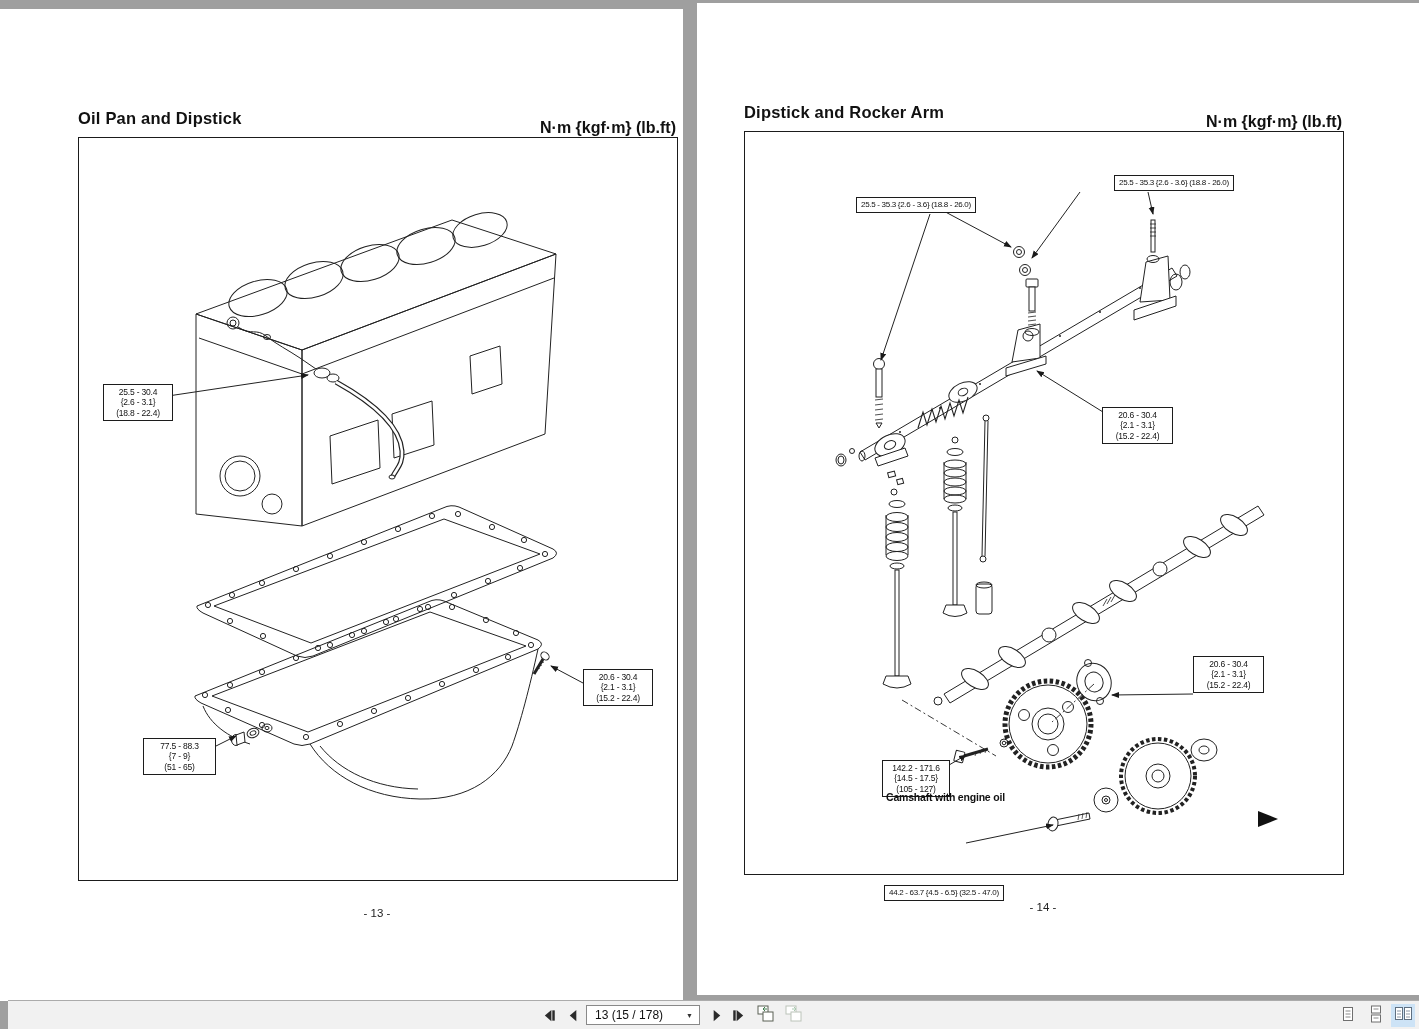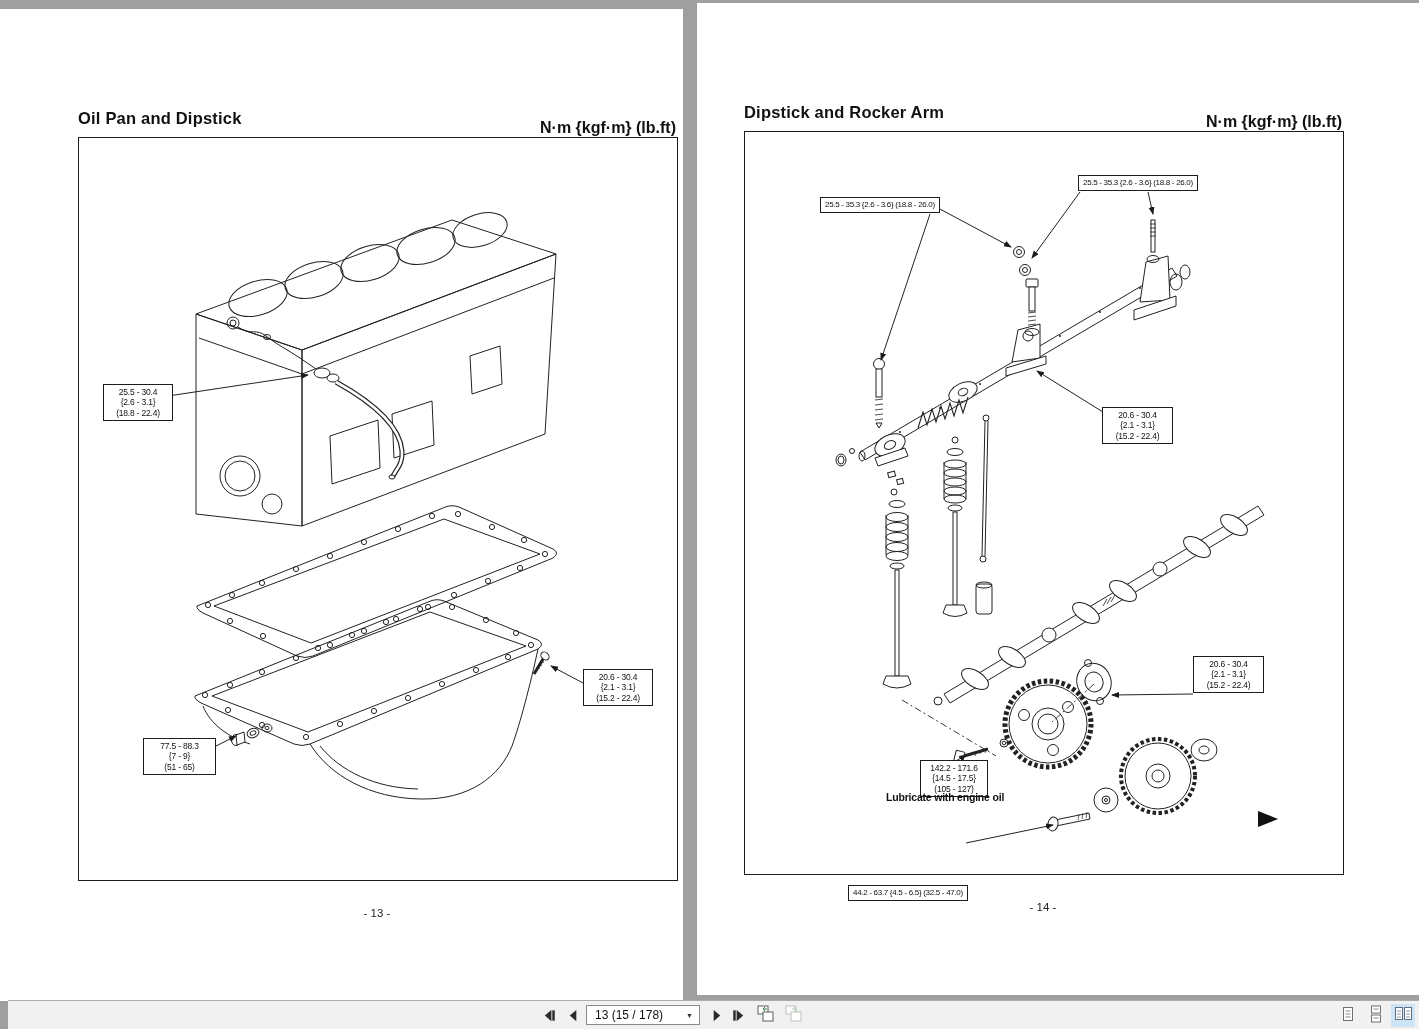--- a/index.html
+++ b/index.html
@@ -25,21 +25,21 @@
     position:absolute;border:1px solid #1b1b1b;background:transparent;
   }
   .fig-svg{position:absolute;left:0;top:0;}
   .spec-label{
     position:absolute;border:1px solid #1c1c1c;background:#fff;
     font-size:8.5px;line-height:1.22;color:#111;text-align:center;
     white-space:pre-line;padding:2px 2px;letter-spacing:-0.2px;
     z-index:5;
   }
   .spec-label.one-line{
-    font-size:8px;white-space:nowrap;padding:2px 4px;letter-spacing:-0.3px;
+    font-size:8px;white-space:nowrap;padding:2px 4px;letter-spacing:-0.3px;margin-left:36px;
   }
   .oil-note{
     position:absolute;font-weight:bold;font-size:10.5px;color:#111;white-space:nowrap;
     z-index:5;letter-spacing:-0.2px;
   }
   .page-num{
     position:absolute;width:598px;text-align:center;font-size:11.5px;color:#222;
   }
   
   .status-bar{
@@ -344,25 +344,25 @@
   </svg>
 
   <div class="spec-label one-line" style="left:123px;top:194px;">25.5 - 35.3 {2.6 - 3.6} (18.8 - 26.0)</div>
   <div class="spec-label one-line" style="left:381px;top:172px;">25.5 - 35.3 {2.6 - 3.6} (18.8 - 26.0)</div>
   <div class="spec-label" style="left:405px;top:404px;width:65px;">20.6 - 30.4
 {2.1 - 3.1}
 (15.2 - 22.4)</div>
   <div class="spec-label" style="left:496px;top:653px;width:65px;">20.6 - 30.4
 {2.1 - 3.1}
 (15.2 - 22.4)</div>
-  <div class="spec-label" style="left:185px;top:757px;width:62px;margin-left:38px;">142.2 - 171.6
+  <div class="spec-label" style="left:185px;top:757px;width:62px;">142.2 - 171.6
 {14.5 - 17.5}
 (105 - 127)</div>
   <div class="spec-label one-line" style="left:151px;top:882px;">44.2 - 63.7 {4.5 - 6.5} (32.5 - 47.0)</div>
-  <div class="oil-note" style="left:189px;top:788px;">Lubricate with engine oil</div>
+  <div class="oil-note" style="left:189px;top:788px;">Camshaft with engine oil</div>
 
   <div class="page-num" style="left:47px;top:898px;">- 14 -</div>
 </div>
 
 <div class="status-bar">
 
   <div class="tb-btn" style="left:531px;">
     <span>
       <svg width="15" height="15" viewBox="0 0 16 16">
           <g fill="#2b2b2b">

